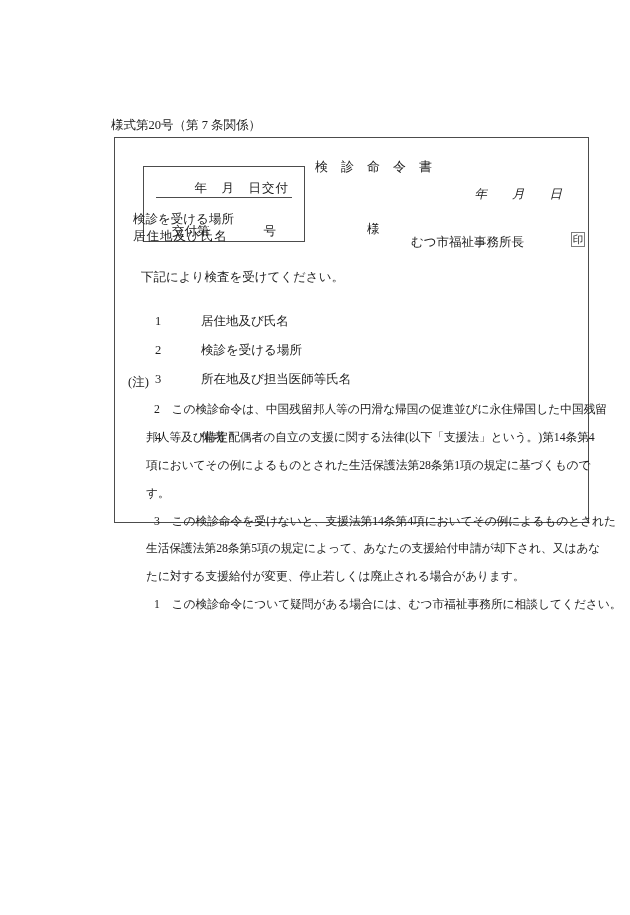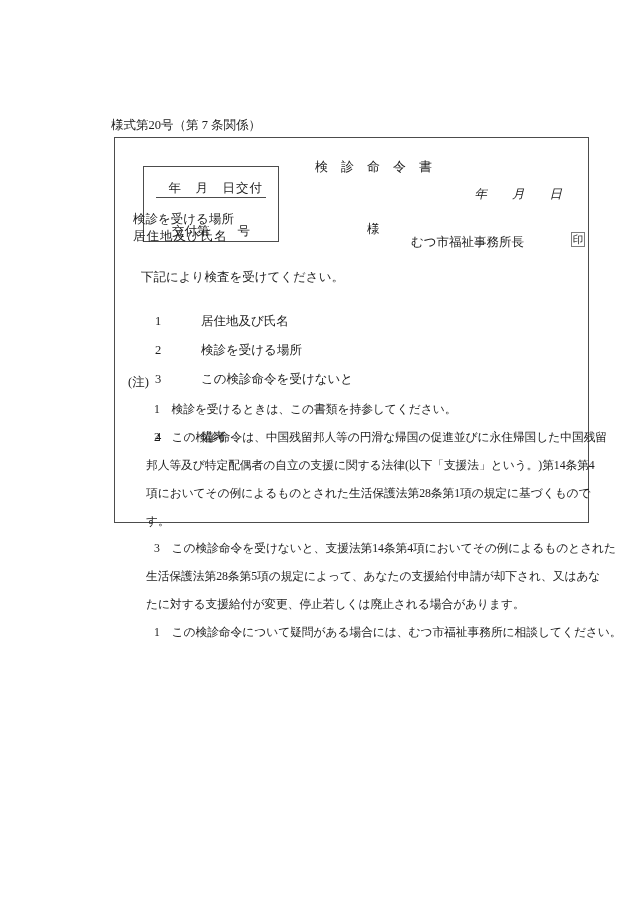--- a/index.html
+++ b/index.html
@@ -22,21 +22,21 @@
     position: absolute;
     left: 78px; top: 101px;
     width: 475px; height: 386px;
     border: 1px solid #4c4c4c;
   }
 
   
   .issue-box {
     position: absolute;
     left: 16px; top: 16px;
-    width: 136px;
+    width: 162px;
     border: 1px solid #4c4c4c;
   }
   .issue-row1 {
     height: 19px; line-height: 19px;
     text-align: right; padding-right: 3px;
     letter-spacing: 1px;
     border-bottom: 1px solid #4c4c4c;
   }
   .issue-row2 {
     height: 19px; line-height: 19px;
@@ -114,34 +114,33 @@
     <div class="exam-row">
       <span class="exam-num">1</span>
       <span>居住地及び氏名</span>
     </div>
     <div class="exam-row">
       <span class="exam-num">2</span>
       <span>検診を受ける場所</span>
     </div>
     <div class="exam-row">
       <span class="exam-num">3</span>
-      <span>この検診命令を受けないと</span>
+      <span>所在地及び担当医師等氏名</span>
     </div>
     <div class="exam-row">
       <span class="exam-num"></span>
     </div>
     <div class="exam-row">
       <span class="exam-num">4</span>
       <span>備考</span>
     </div>
   </div>
 
   <div class="abs notes-label">(注)</div>
   <div class="notes-list">
-    <div class="note-line n-item">1　検診を受けるときは、この書類を持参してください。</div>
     <div class="note-line n-item">2　この検診命令は、中国残留邦人等の円滑な帰国の促進並びに永住帰国した中国残留</div>
     <div class="note-line n-cont">邦人等及び特定配偶者の自立の支援に関する法律(以下「支援法」という。)第14条第4</div>
     <div class="note-line n-cont">項においてその例によるものとされた生活保護法第28条第1項の規定に基づくもので</div>
     <div class="note-line n-cont">す。</div>
     <div class="note-line n-item">3　この検診命令を受けないと、支援法第14条第4項においてその例によるものとされた</div>
     <div class="note-line n-cont">生活保護法第28条第5項の規定によって、あなたの支援給付申請が却下され、又はあな</div>
     <div class="note-line n-cont">たに対する支援給付が変更、停止若しくは廃止される場合があります。</div>
     <div class="note-line n-item">1　この検診命令について疑問がある場合には、むつ市福祉事務所に相談してください。</div>
   </div>
 

